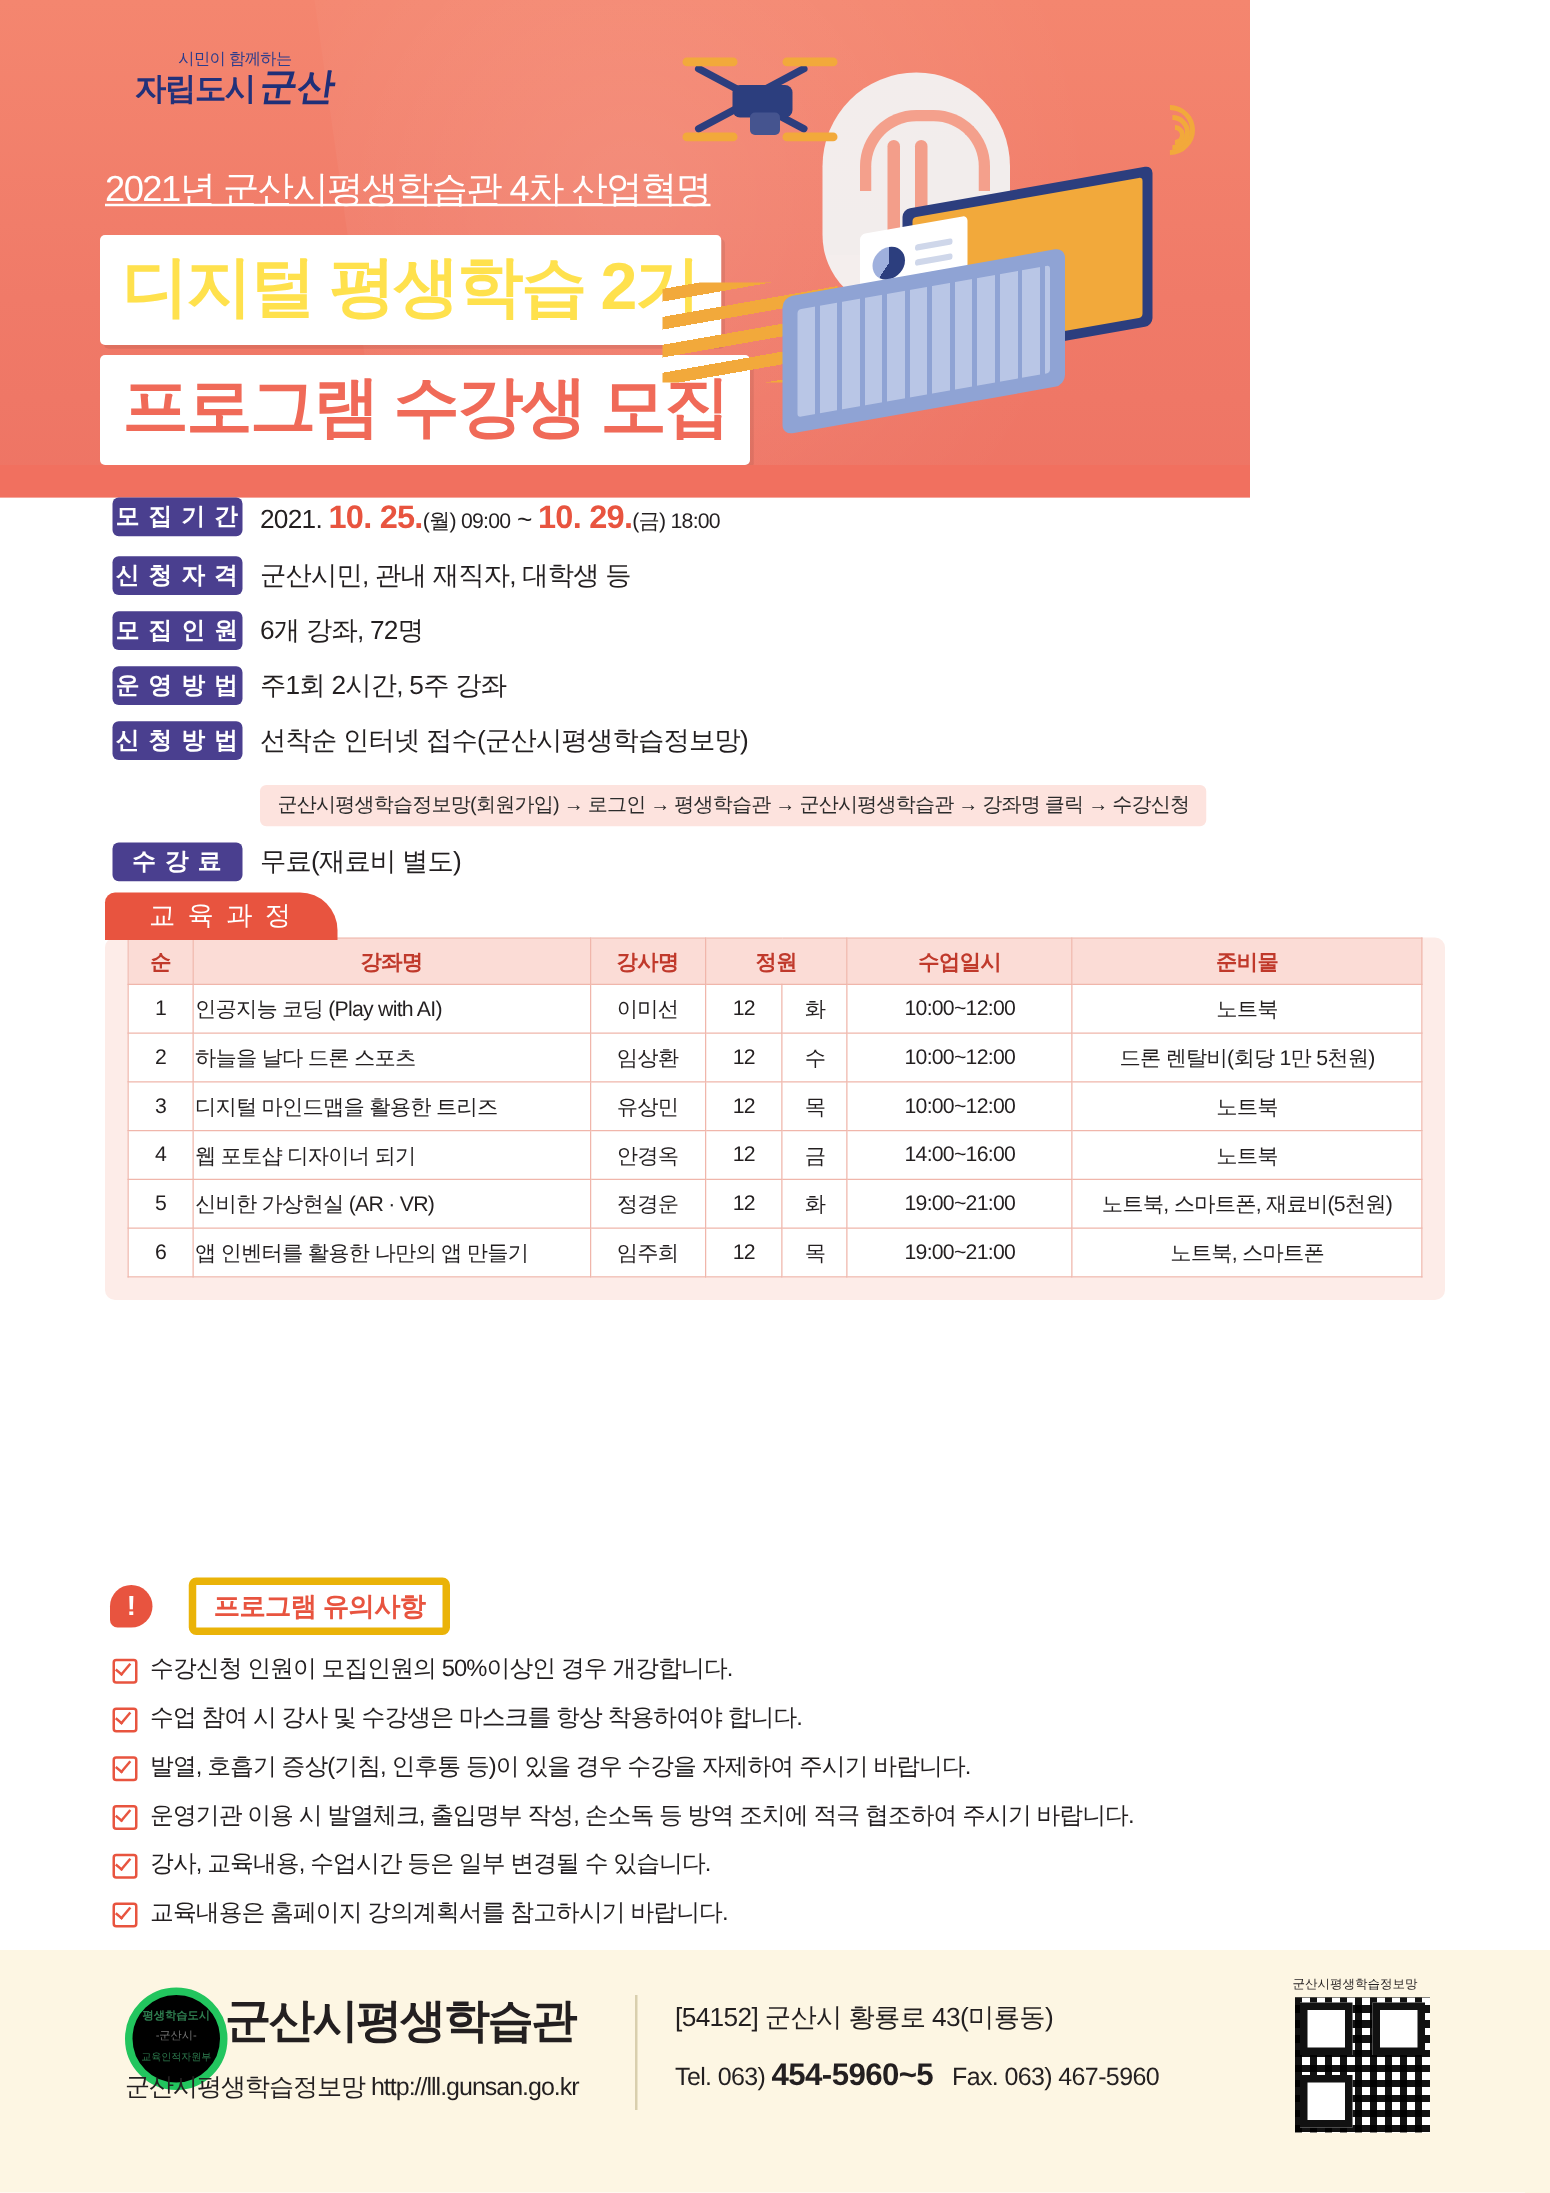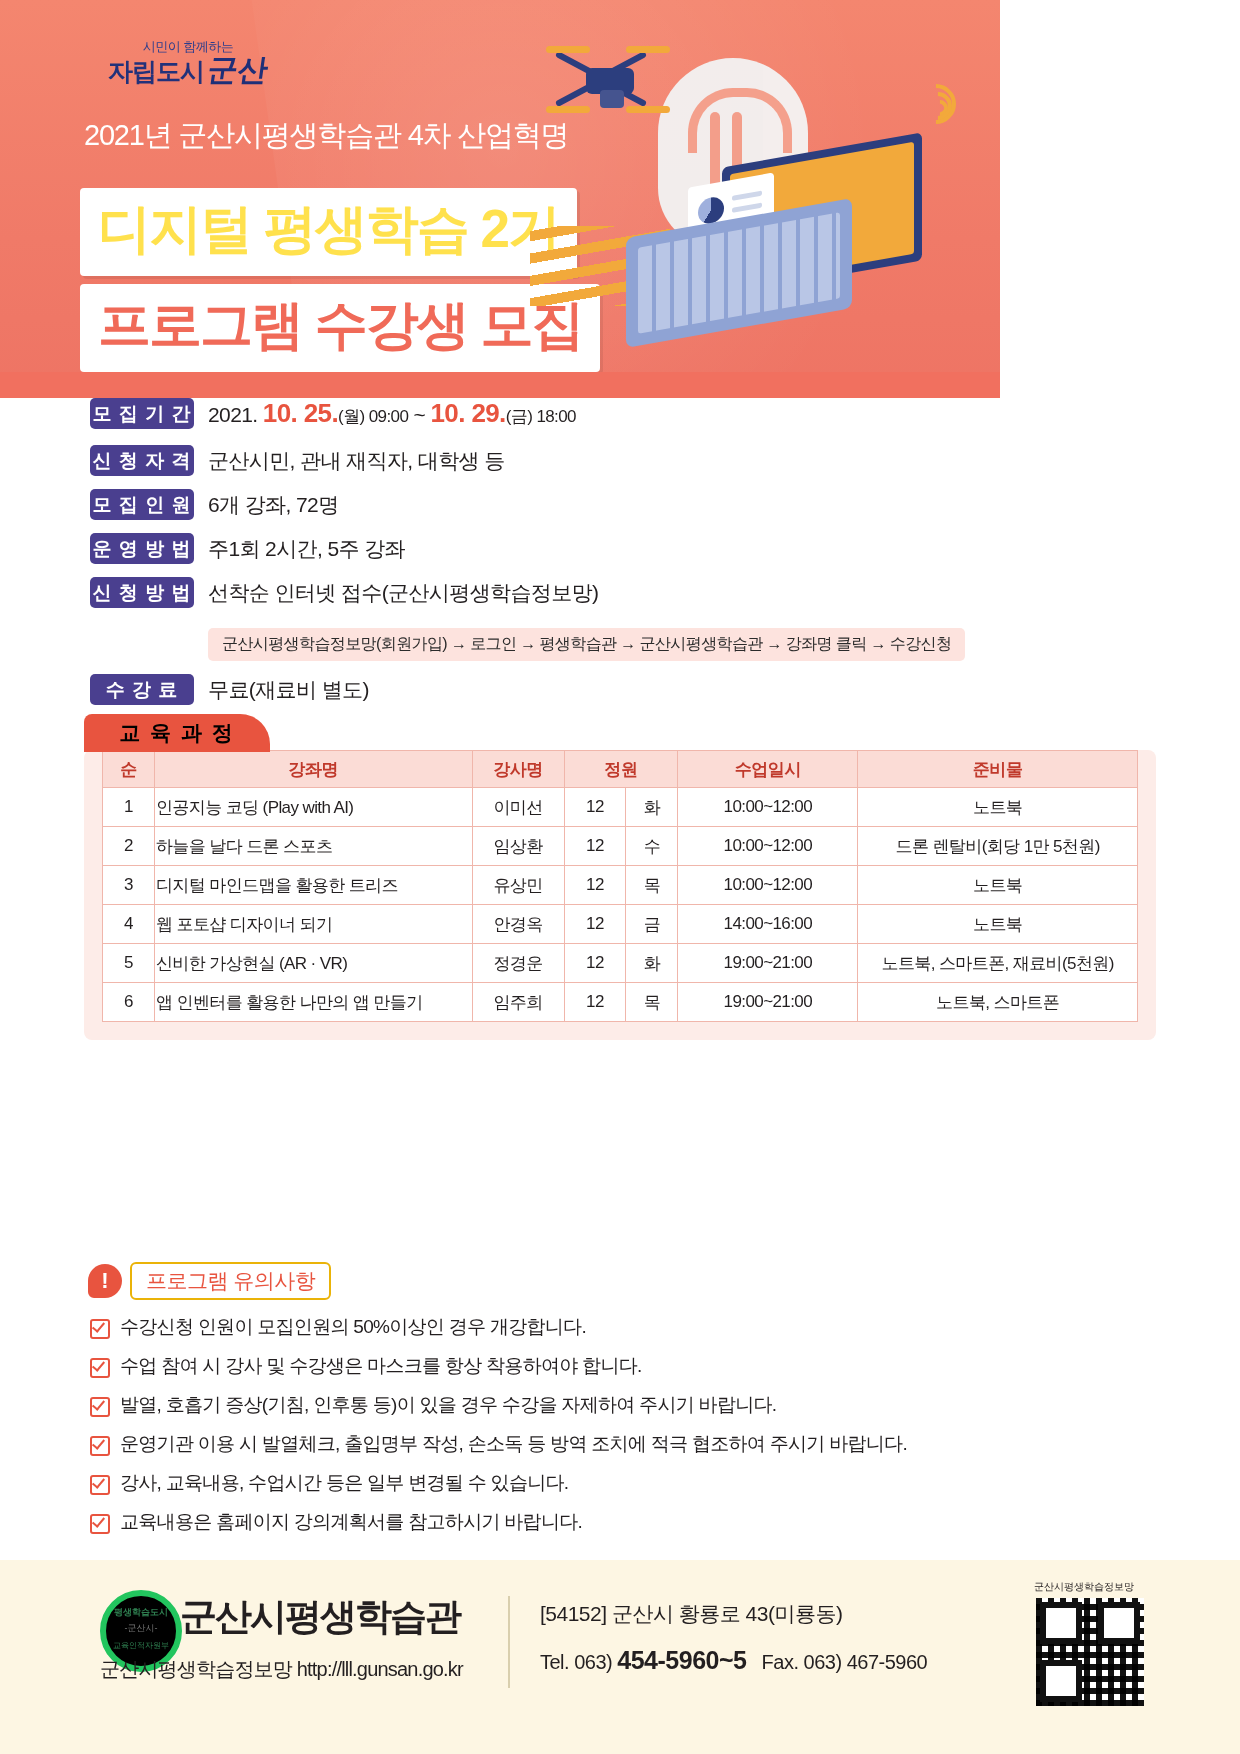--- a/index.html
+++ b/index.html
@@ -30,22 +30,22 @@
     position:absolute;left:88px;top:40px;width:200px;text-align:center;
     line-height:1.05;
   }
   .logo-city .l1{font-size:13px;color:#2b3c8c;letter-spacing:-0.5px;}
   .logo-city .l2{font-size:25px;color:#22317a;font-weight:bold;letter-spacing:-1px;}
   .logo-city .l3{
     display:inline-block;font-size:30px;color:#1f2f78;font-weight:bold;
     transform:skewX(-8deg);margin-left:4px;
   }
   .hdr-sub{
-    position:absolute;left:84px;top:116px;
-    font-size:29px;color:#ffffff;letter-spacing:-1.2px;font-weight:500;
+    position:absolute;left:84px;top:132px;
+    font-size:29px;color:#ffffff;letter-spacing:-1.2px;font-weight:500;text-decoration:underline;
   }
   .hdr-title{
     position:absolute;left:80px;top:188px;
   }
   .hdr-title .line{
     display:inline-block;
     background:#fff;
     color:#f06a58;
     font-size:53px;font-weight:bold;letter-spacing:-2px;
     padding:6px 18px 10px 18px;
@@ -133,21 +133,21 @@
     font-size:16px;color:#2b2b2b;letter-spacing:-0.6px;
   }
   
   .coursebox{
     position:absolute;left:84px;top:750px;width:1072px;
     background:#fdece8;border-radius:8px;padding:0 0 18px 0;
   }
   .tab{
     position:absolute;left:0;top:-36px;width:186px;height:38px;
     background:#e8543f;border-radius:8px 30px 0 0;
-    color:#000000;font-size:21px;font-weight:bold;line-height:38px;text-align:center;
+    color:#ffffff;font-size:21px;font-weight:normal;line-height:38px;text-align:center;
     letter-spacing:2px;
   }
   .course-head{
     padding:14px 0 10px 18px;font-size:21px;color:#2b2b2b;letter-spacing:-0.6px;
   }
   .course-head .mk{color:#e8543f;font-size:15px;vertical-align:2px;margin-right:3px;}
   .course-head .o{color:#e8543f;font-weight:bold;}
   .course-head .big{color:#e8543f;font-size:27px;font-weight:bold;}
   .course-head .sep{display:inline-block;width:38px;}
   table{border-collapse:collapse;width:1036px;margin:0 18px;background:#fff;}
@@ -161,22 +161,22 @@
   }
   td.name{text-align:left;}
   
   .notes{position:absolute;left:84px;top:1262px;width:1072px;}
   .notes-title{display:flex;align-items:center;margin-bottom:14px;}
   .excl{
     width:34px;height:34px;border-radius:50% 50% 50% 6px;background:#e8543f;color:#fff;
     font-size:22px;font-weight:bold;text-align:center;line-height:33px;margin-left:4px;
   }
   .notes-title .cap{
-    margin-left:8px;border:2px solid #eab308;border-radius:6px;color:#e8543f;
-    font-size:21px;font-weight:normal;padding:3px 14px;letter-spacing:-0.5px;
+    margin-left:29px;border:6px solid #eab308;border-radius:6px;color:#e8543f;
+    font-size:21px;font-weight:bold;padding:3px 14px;letter-spacing:-0.5px;
   }
   .note{
     display:flex;align-items:flex-start;margin:0 0 13px 6px;font-size:19px;color:#231f20;
     letter-spacing:-0.7px;
   }
   .chk{
     flex:0 0 auto;width:16px;height:16px;border:2px solid #e8543f;border-radius:3px;
     margin:5px 10px 0 0;position:relative;
   }
   .chk:after{

